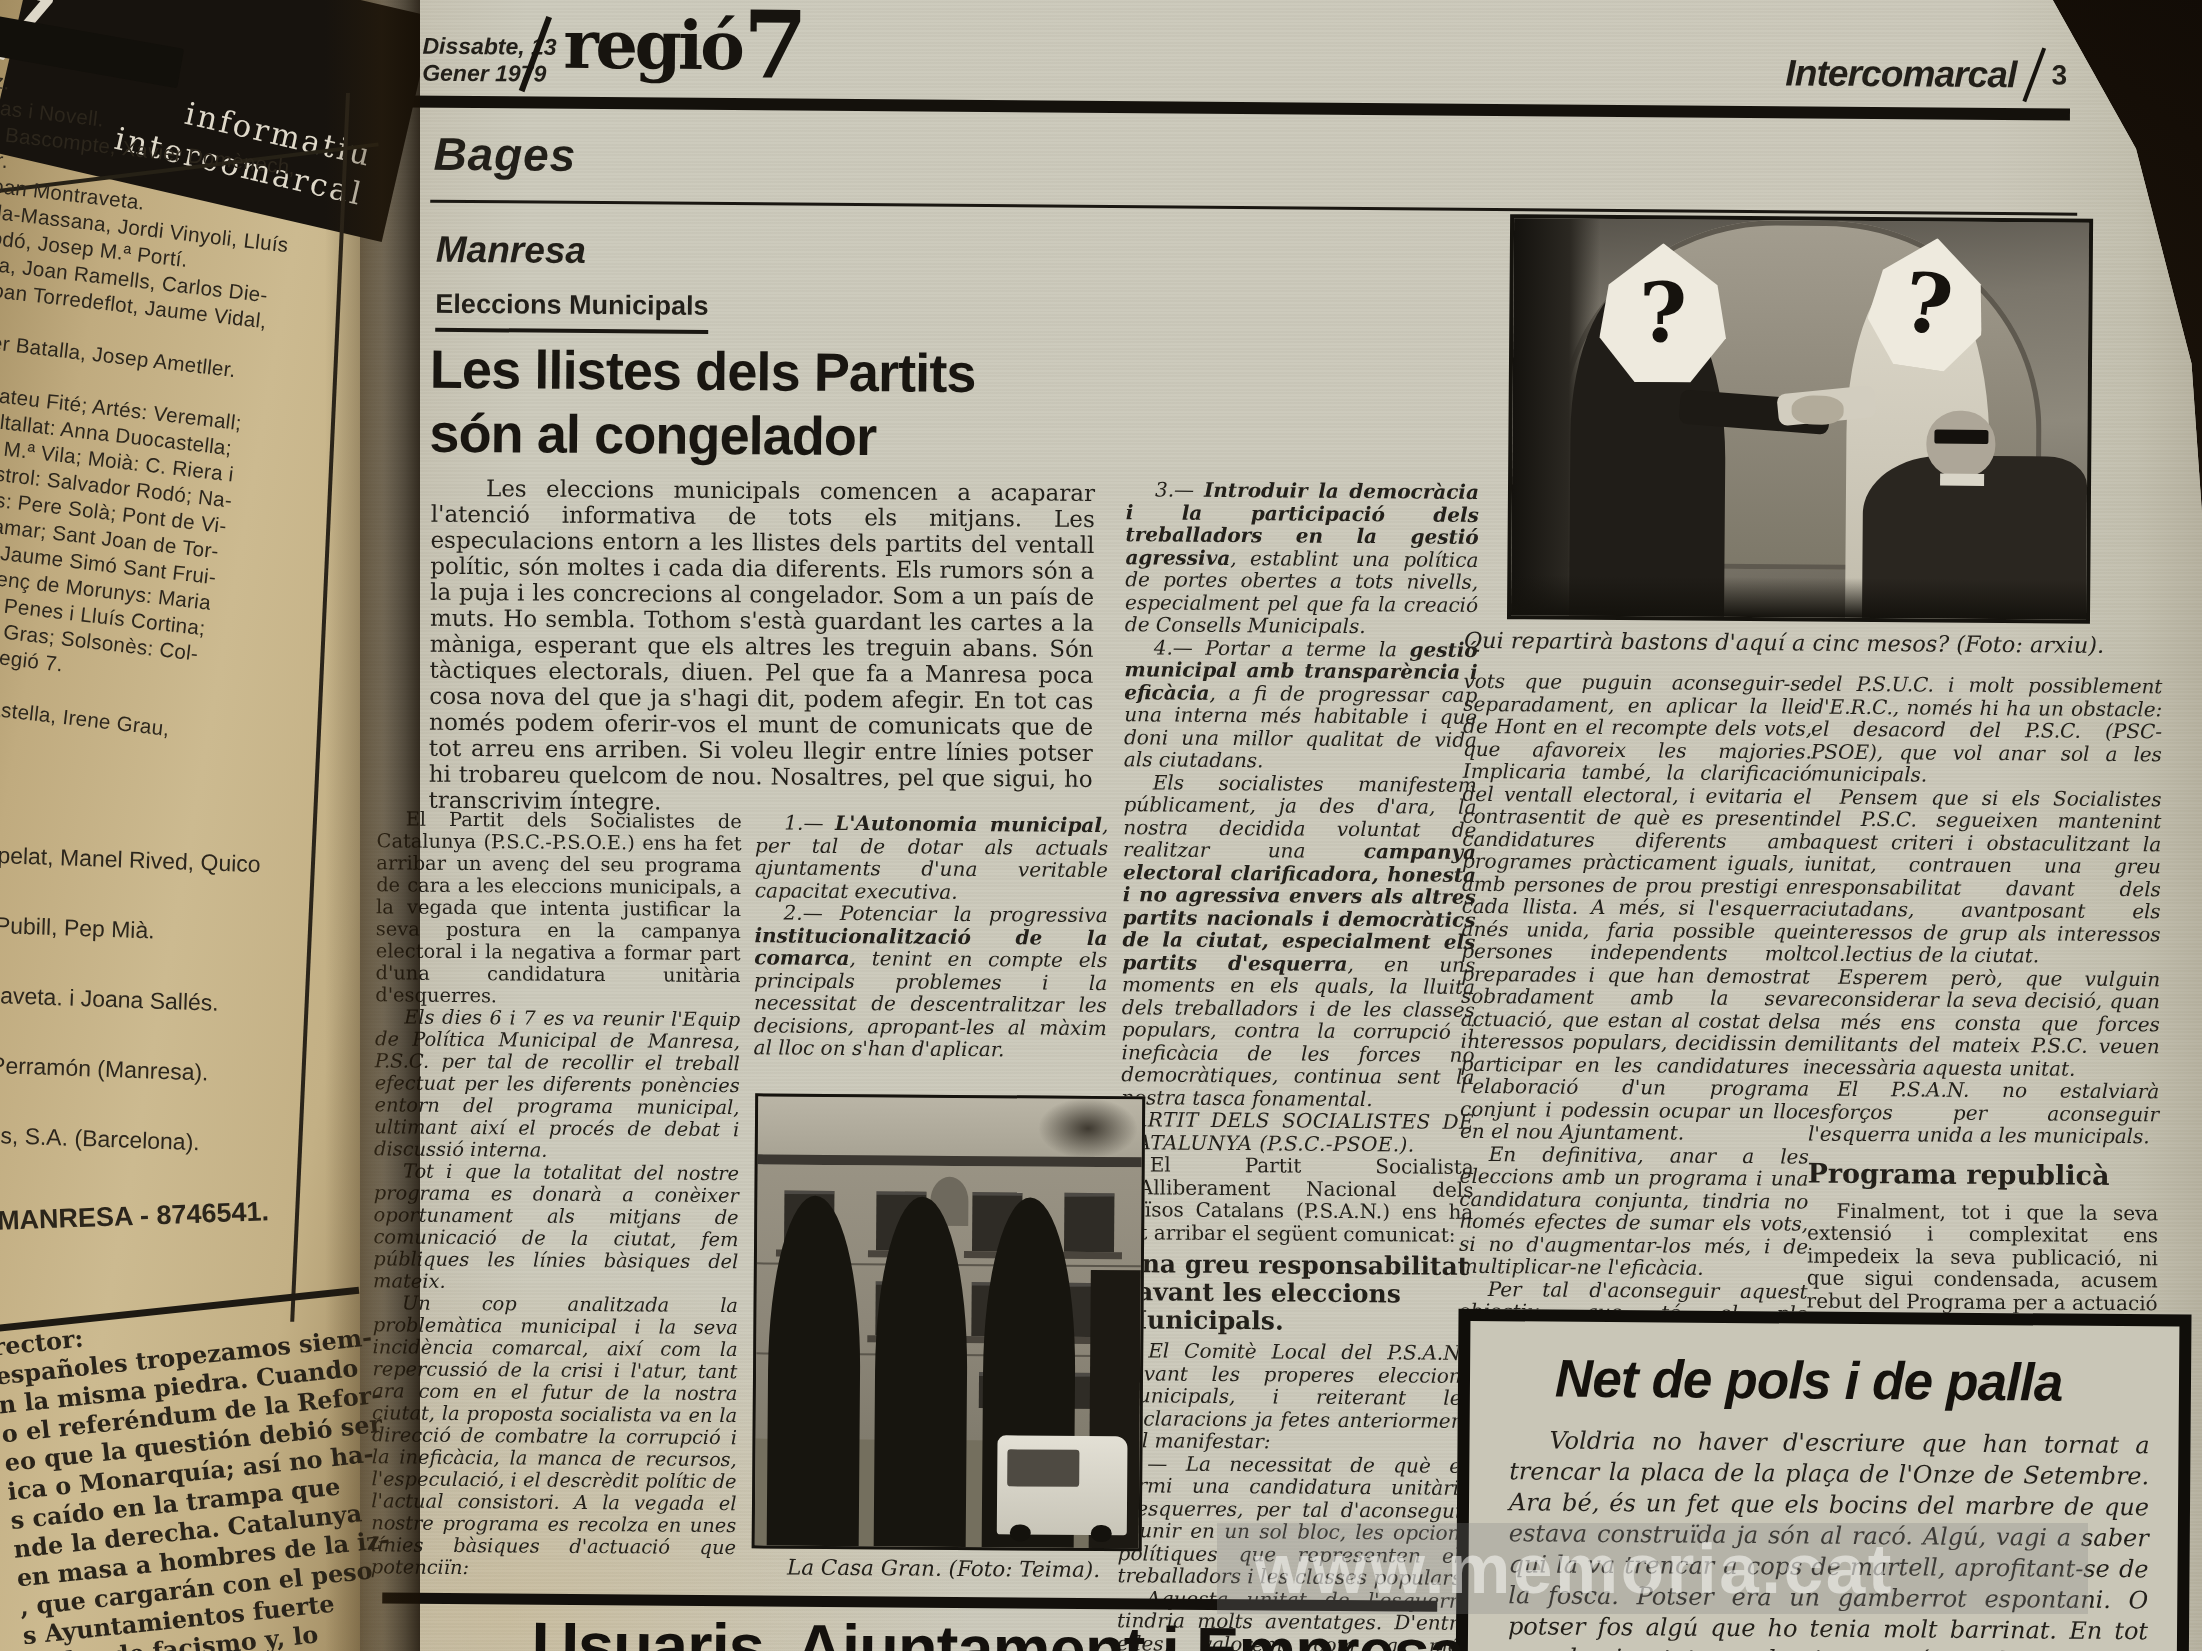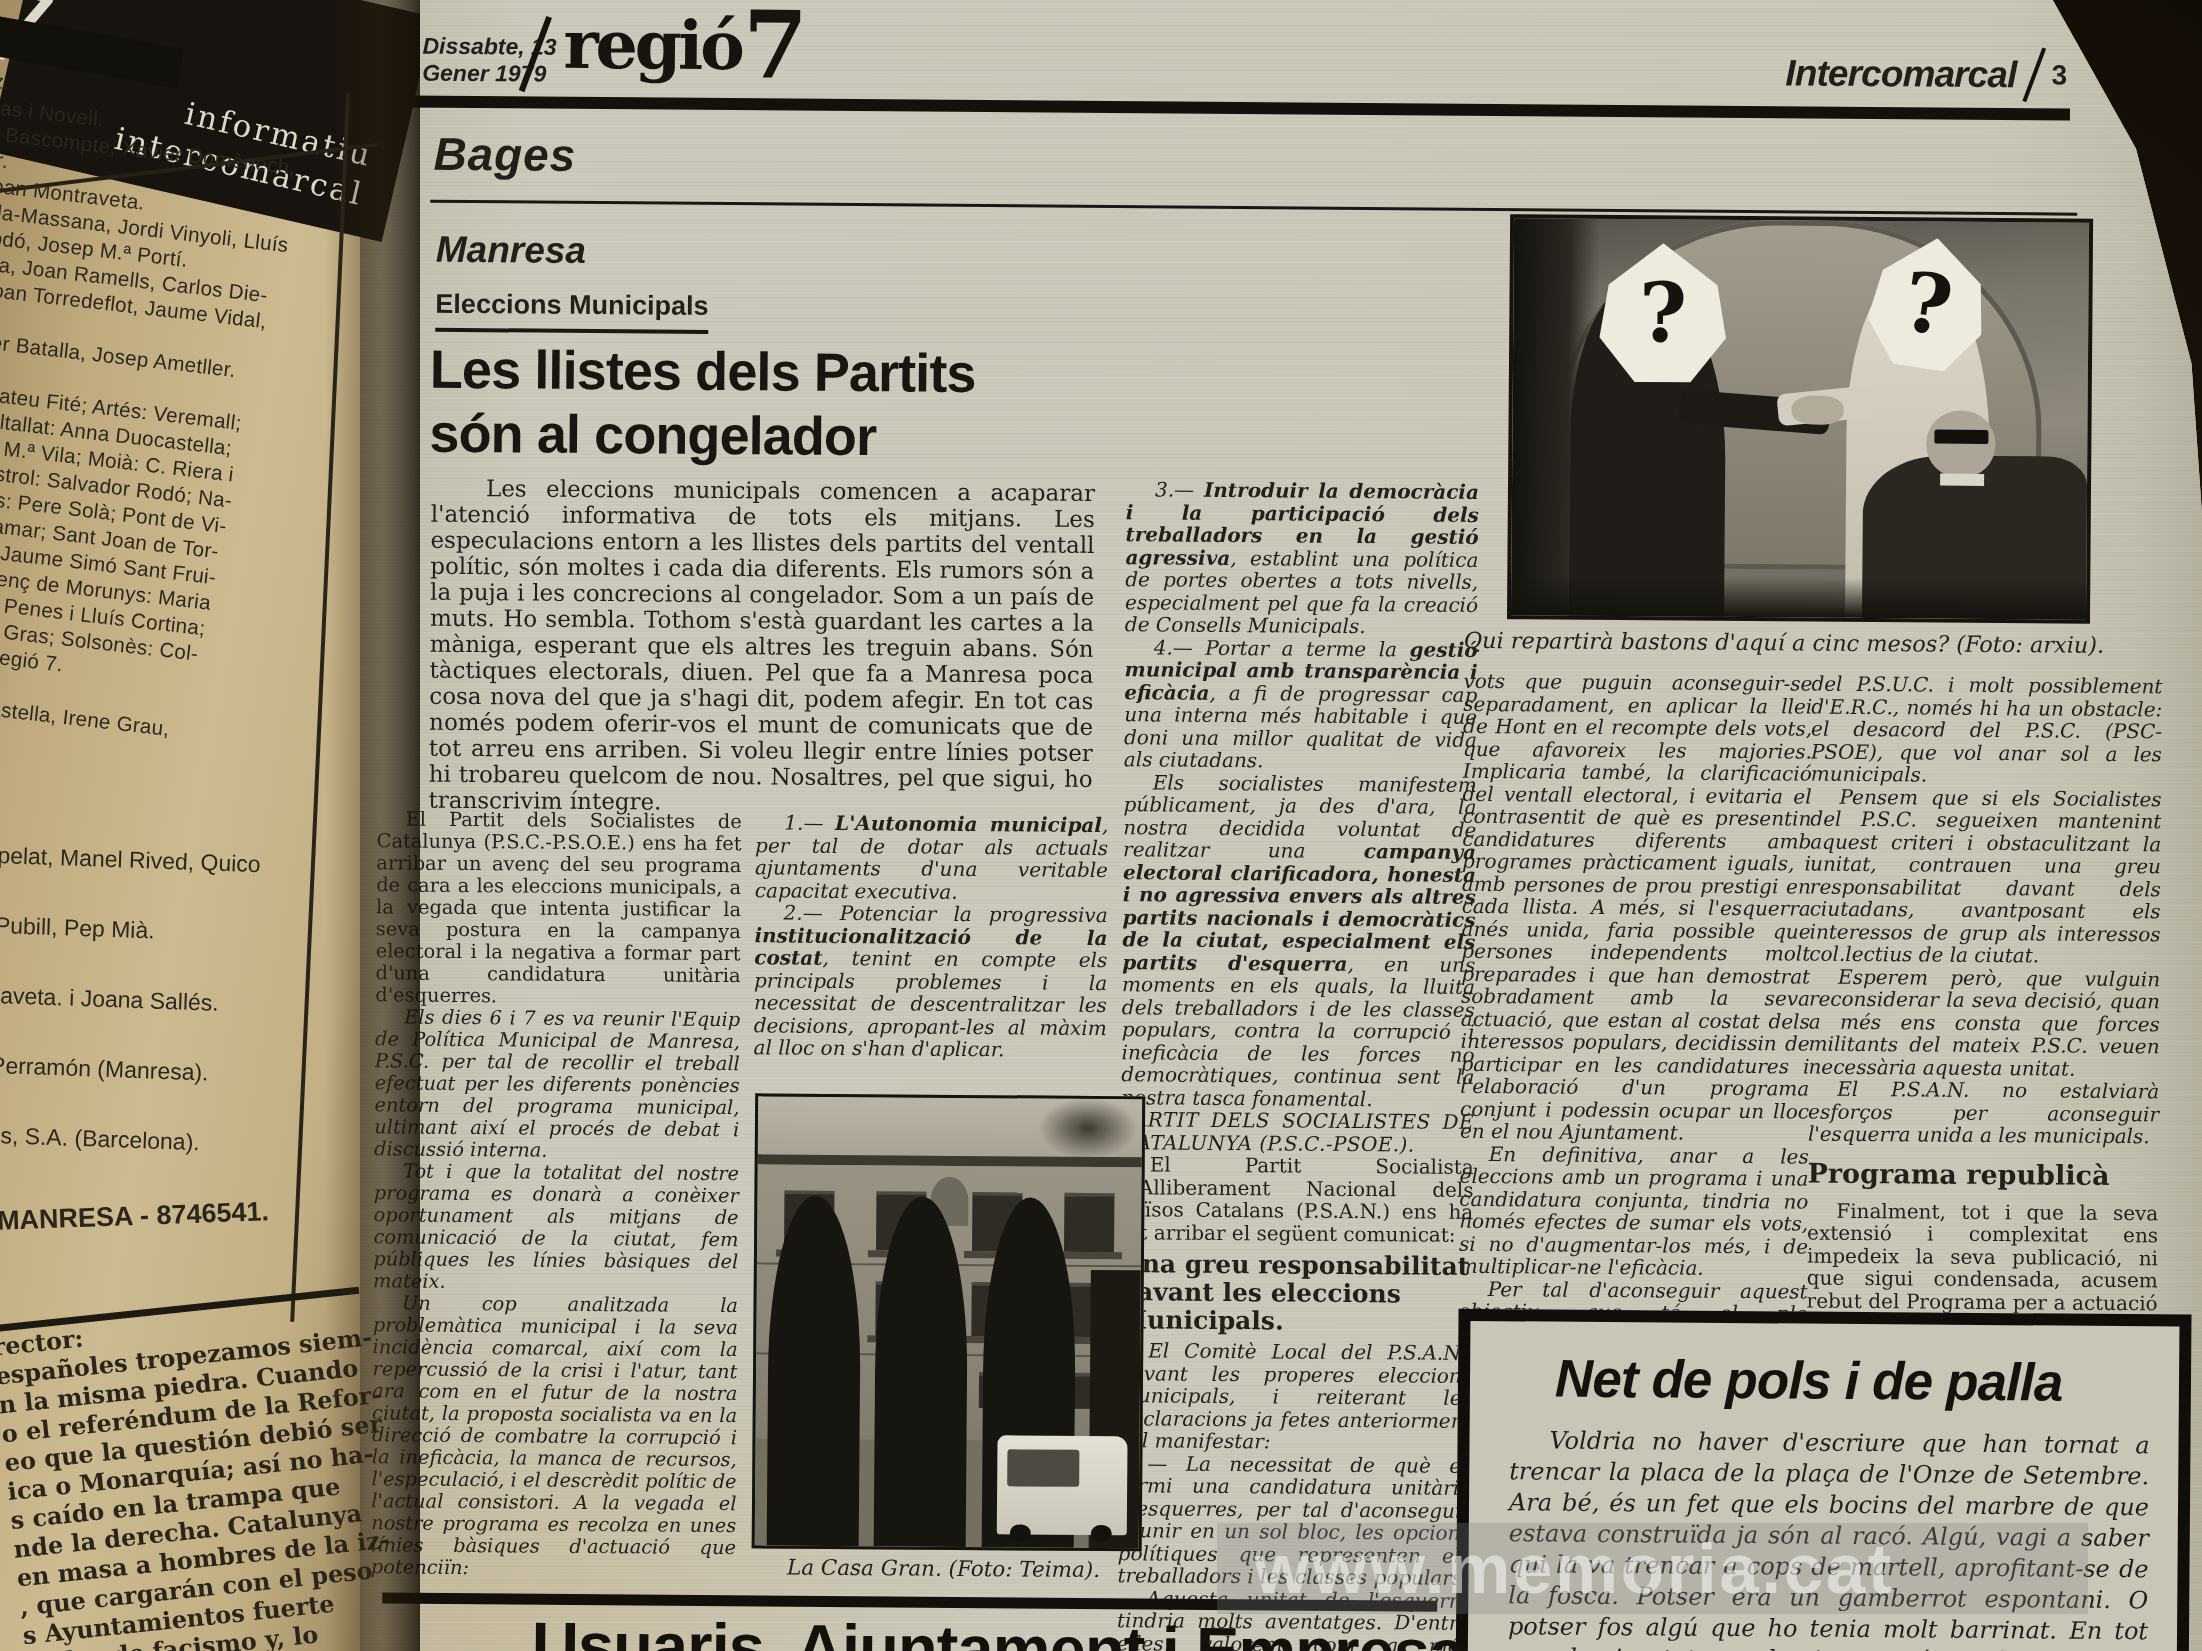--- a/index.html
+++ b/index.html
@@ -241,21 +241,21 @@
 
       <div class="abs col c1">
         <p>El Partit dels Socialistes de Catalunya (P.S.C.-P.S.O.E.) ens ha fet arribar un avenç del seu programa de cara a les eleccions municipals, a la vegada que intenta justificar la seva postura en la campanya electoral i la negativa a formar part d'una candidatura unitària d'esquerres.</p>
         <p class="it">Els dies 6 i 7 es va reunir l'Equip de Política Municipal de Manresa, P.S.C. per tal de recollir el treball efectuat per les diferents ponències entorn del programa municipal, ultimant així el procés de debat i discussió interna.</p>
         <p class="it">Tot i que la totalitat del nostre programa es donarà a conèixer oportunament als mitjans de comunicació de la ciutat, fem públiques les línies bàsiques del mateix.</p>
         <p class="it">Un cop analitzada la problemàtica municipal i la seva incidència comarcal, així com la repercussió de la crisi i l'atur, tant ara com en el futur de la nostra ciutat, la proposta socialista va en la direcció de combatre la corrupció i la ineficàcia, la manca de recursos, l'especulació, i el descrèdit polític de l'actual consistori. A la vegada el nostre programa es recolza en unes línies bàsiques d'actuació que potenciïn:</p>
       </div>
 
       <div class="abs col c2">
         <p class="it"><span>1.— </span><b>L'Autonomia municipal</b><span>, per tal de dotar als actuals ajuntaments d'una veritable capacitat executiva.</span></p>
-        <p class="it"><span>2.— Potenciar la progressiva </span><b>institucionalització de la costat</b><span>, tenint en compte els principals problemes i la necessitat de descentralitzar les decisions, apropant-les al màxim al lloc on s'han d'aplicar.</span></p>
+        <p class="it"><span>2.— Potenciar la progressiva </span><b>institucionalització de la comarca</b><span>, tenint en compte els principals problemes i la necessitat de descentralitzar les decisions, apropant-les al màxim al lloc on s'han d'aplicar.</span></p>
       </div>
 
       <div class="abs col c3">
         <p class="it"><span>3.— </span><b>Introduir la democràcia i la participació dels treballadors en la gestió agressiva</b><span>, establint una política de portes obertes a tots nivells, especialment pel que fa la creació de Consells Municipals.</span></p>
         <p class="it"><span>4.— Portar a terme la </span><b>gestió municipal amb transparència i eficàcia</b><span>, a fi de progressar cap una interna més habitable i que doni una millor qualitat de vida als ciutadans.</span></p>
         <p class="it"><span>Els socialistes manifestem públicament, ja des d'ara, la nostra decidida voluntat de realitzar una </span><b>campanya electoral clarificadora, honesta i no agressiva envers als altres partits nacionals i democràtics de la ciutat, especialment els partits d'esquerra</b><span>, en uns moments en els quals, la lluita dels treballadors i de les classes populars, contra la corrupció i ineficàcia de les forces no democràtiques, continua sent la nostra tasca fonamental.</span></p>
         <p class="caps">PARTIT DELS SOCIALISTES DE CATALUNYA (P.S.C.-PSOE.).</p>
         <p>El Partit Socialista d'Alliberament Nacional dels Països Catalans (P.S.A.N.) ens ha fet arribar el següent comunicat:</p>
         <p class="subhead">Una greu responsabilitat davant les eleccions Municipals.</p>
         <p class="it">El Comitè Local del P.S.A.N., davant les properes eleccions municipals, i reiterant les declaracions ja fetes anteriorment vol manifestar:</p>

